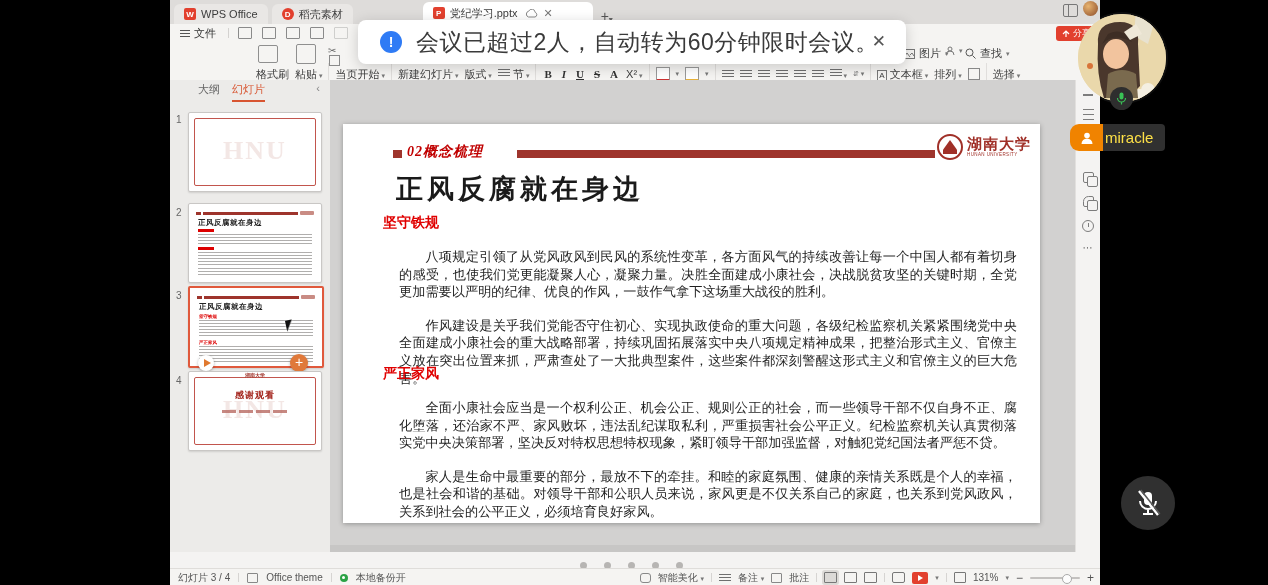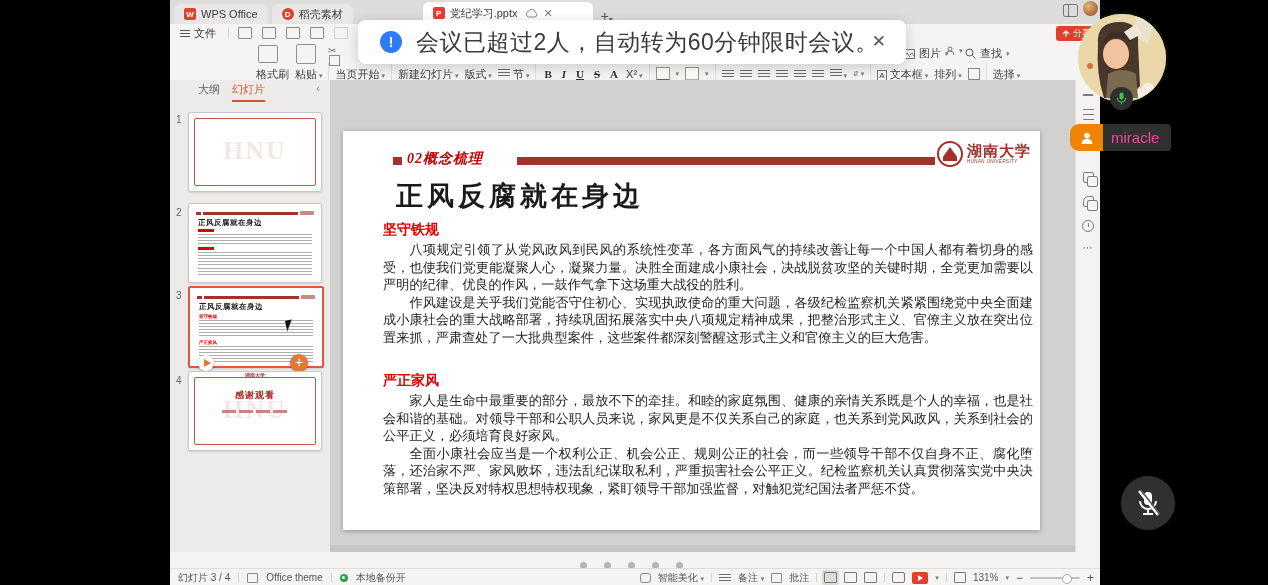--- a/index.html
+++ b/index.html
@@ -77,35 +77,35 @@
   .play-fab{position:absolute;left:28px;width:16px;height:16px;border-radius:50%;background:#fff;
       box-shadow:0 1px 3px rgba(0,0,0,.3);display:flex;align-items:center;justify-content:center;}
   .play-fab::after{content:"";border-left:7px solid #e0792f;border-top:4px solid transparent;border-bottom:4px solid transparent;margin-left:2px;}
   .add-fab{position:absolute;left:120px;width:18px;height:18px;border-radius:50%;background:#e0793a;color:#fff;
       font-size:14px;line-height:17px;text-align:center;box-shadow:0 1px 3px rgba(0,0,0,.3);}
   .cursor-arrow{position:absolute;width:0;height:0;border-left:7px solid #111;border-bottom:11px solid transparent;
       filter:drop-shadow(0 0 1px #fff);transform:rotate(-12deg);}
   
   .canvas{position:absolute;left:160px;top:0;width:745px;height:100%;background:#d2d1d0;}
   .canvas-strip{position:absolute;left:0;bottom:0;width:100%;height:7px;background:#c7c6c5;}
-  .slide{position:absolute;left:13px;top:51px;width:697px;height:399px;background:#fff;box-shadow:0 1px 5px rgba(0,0,0,.3);}
+  .slide{position:absolute;left:13px;top:44px;width:697px;height:399px;background:#fff;box-shadow:0 1px 5px rgba(0,0,0,.3);}
   .s-sq{position:absolute;left:50px;top:26px;width:9px;height:8px;background:#9e342c;}
   .s-tag{position:absolute;left:64px;top:19px;font-size:14px;font-weight:bold;color:#c00000;
       font-family:"Liberation Serif",serif;font-style:italic;letter-spacing:1px;}
   .s-bar{position:absolute;left:174px;top:26px;width:418px;height:8px;background:#9e342c;}
   .s-logo{position:absolute;left:594px;top:10px;display:flex;align-items:center;gap:4px;}
   .seal{width:22px;height:22px;border-radius:50%;border:2px solid #a03028;position:relative;}
   .seal::after{content:"";position:absolute;inset:4px;background:#a03028;clip-path:polygon(50% 0,100% 70%,100% 100%,0 100%,0 70%);}
   .s-logo-name{font-size:15px;font-weight:bold;color:#a03028;font-family:"Liberation Serif",serif;letter-spacing:1px;line-height:15px;}
   .s-logo-sub{font-size:4.5px;color:#a03028;letter-spacing:.4px;}
   .s-title{position:absolute;left:53px;top:47px;font-size:27px;font-weight:bold;color:#1a1a1a;
       font-family:"Liberation Serif",serif;letter-spacing:4px;}
   .s-sec{position:absolute;left:40px;width:650px;font-family:"Liberation Serif",serif;}
   .s-h{font-size:14px;font-weight:bold;color:#e00000;margin:0 0 2px 0;}
-  .s-sec p{margin:0;font-size:13.2px;line-height:17.6px;color:#1f1f1f;text-indent:2em;text-align:justify;font-weight:500;}
+  .s-sec p{margin:16px;font-size:13.2px;line-height:17.6px;color:#1f1f1f;text-indent:2em;text-align:justify;font-weight:500;}
   .nav-dots{position:absolute;left:410px;top:562px;display:flex;gap:17px;}
   .nav-dots span{width:7px;height:7px;border-radius:50%;background:#b7b5b3;}
   
   .rstrip{position:absolute;right:0;top:0;width:25px;height:100%;background:#f4f3f2;border-left:1px solid #e2e0de;
       display:flex;flex-direction:column;align-items:center;padding-top:12px;gap:13px;box-sizing:border-box;color:#555;}
   .rs-ic{width:12px;height:12px;position:relative;opacity:.75;}
   .rs-minus{width:10px;height:2px;background:#555;margin-top:2px;}
   .rs-sliders{background:repeating-linear-gradient(#555 0 1px,transparent 1px 5px);width:11px;height:11px;}
   .rs-box{border:1px solid #555;border-radius:2px;width:9px;height:9px;}
   .rs-box::after{content:"";position:absolute;left:3px;top:3px;width:9px;height:9px;border:1px solid #555;border-radius:2px;background:#f4f3f2;}
@@ -135,22 +135,22 @@
   .binfo{width:22px;height:22px;border-radius:50%;background:#2f7bf5;color:#fff;font-weight:bold;font-size:14px;
       display:flex;align-items:center;justify-content:center;margin:0 14px 0 22px;}
   .btext{font-size:23px;color:#3a3a3a;letter-spacing:.5px;}
   .bclose{position:absolute;right:20px;top:11px;font-size:17px;color:#555;}
   .cam{position:absolute;left:1078px;top:14px;width:88px;height:88px;border-radius:50%;overflow:hidden;
       background:#ead8ab;z-index:50;box-shadow:0 0 0 2px rgba(255,255,255,.06);}
   .cam-mic{position:absolute;left:1110px;top:87px;width:23px;height:23px;border-radius:50%;background:#2e2e2e;z-index:51;
       display:flex;align-items:center;justify-content:center;}
   .pill{position:absolute;left:1070px;top:124px;height:27px;display:flex;z-index:52;}
   .pill-badge{width:33px;height:27px;background:#f08300;border-radius:9px 0 0 9px;display:flex;align-items:center;justify-content:center;}
-  .pill-label{background:rgba(55,55,55,.88);color:#ec4899;font-size:15px;display:flex;align-items:center;
-      padding:0 12px 0 8px;border-radius:0 4px 4px 0;}
+  .pill-label{background:rgba(55,55,55,.88);color:#fde047;font-size:15px;display:flex;align-items:center;
+      padding:0 12px 0 2px;border-radius:0 4px 4px 0;}
   .muted{position:absolute;left:1121px;top:476px;width:54px;height:54px;border-radius:50%;background:rgba(88,88,88,.55);
       display:flex;align-items:center;justify-content:center;z-index:52;}
 </style>
 </head>
 <body>
 
 <div class="app">
 
   <div class="tabbar">
     <div class="tab">
@@ -354,22 +354,22 @@
         </div>
         <div class="s-title">正风反腐就在身边</div>
 
         <div class="s-sec" style="top:90px;">
           <div class="s-h">坚守铁规</div>
           <p>八项规定引领了从党风政风到民风的系统性变革，各方面风气的持续改善让每一个中国人都有着切身的感受，也使我们党更能凝聚人心，凝聚力量。决胜全面建成小康社会，决战脱贫攻坚的关键时期，全党更加需要以严明的纪律、优良的作风，一鼓作气拿下这场重大战役的胜利。</p>
           <p>作风建设是关乎我们党能否守住初心、实现执政使命的重大问题，各级纪检监察机关紧紧围绕党中央全面建成小康社会的重大战略部署，持续巩固拓展落实中央八项规定精神成果，把整治形式主义、官僚主义放在突出位置来抓，严肃查处了一大批典型案件，这些案件都深刻警醒这形式主义和官僚主义的巨大危害。</p>
         </div>
         <div class="s-sec" style="top:241px;">
           <div class="s-h">严正家风</div>
+          <p>全面小康社会应当是一个权利公正、机会公正、规则公正的社会，而一些领导干部不仅自身不正、腐化堕落，还治家不严、家风败坏，违法乱纪谋取私利，严重损害社会公平正义。纪检监察机关认真贯彻落实党中央决策部署，坚决反对特权思想特权现象，紧盯领导干部加强监督，对触犯党纪国法者严惩不贷。</p>
           <p>家人是生命中最重要的部分，最放不下的牵挂。和睦的家庭氛围、健康的亲情关系既是个人的幸福，也是社会和谐的基础。对领导干部和公职人员来说，家风更是不仅关系自己的家庭，也关系到党风政风，关系到社会的公平正义，必须培育良好家风。</p>
-          <p>全面小康社会应当是一个权利公正、机会公正、规则公正的社会，而一些领导干部不仅自身不正、腐化堕落，还治家不严、家风败坏，违法乱纪谋取私利，严重损害社会公平正义。纪检监察机关认真贯彻落实党中央决策部署，坚决反对特权思想特权现象，紧盯领导干部加强监督，对触犯党纪国法者严惩不贷。</p>
         </div>
       </div>
       <div class="canvas-strip"></div>
     </div>
 
     <div class="rstrip">
       <div class="rs-ic rs-minus"></div>
       <div class="rs-ic rs-sliders"></div>
       <div style="height:26px;"></div>
       <div class="rs-ic rs-box"></div>

